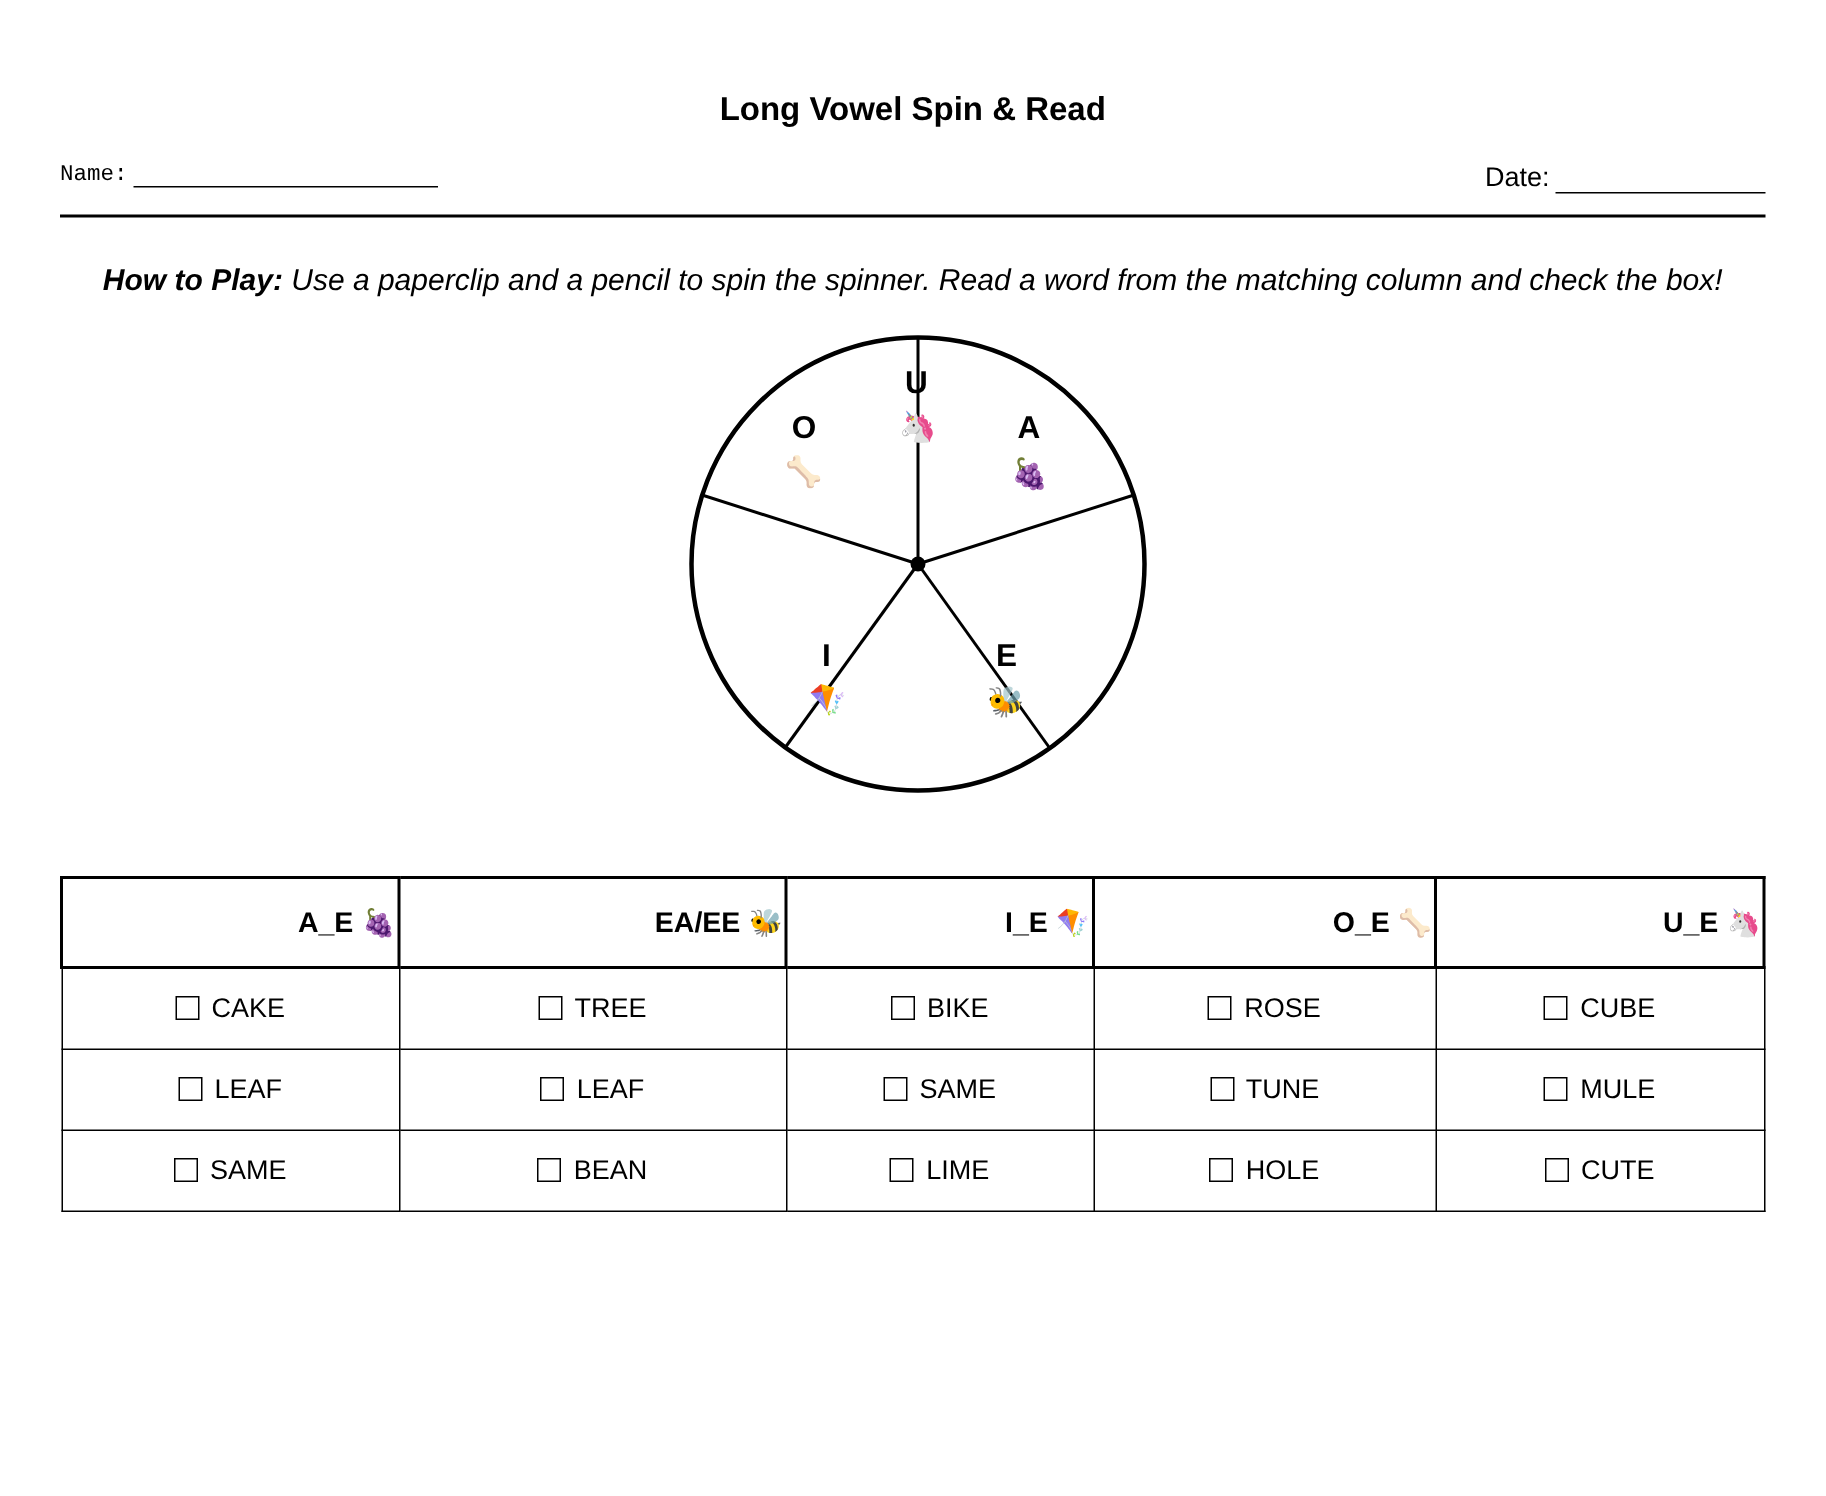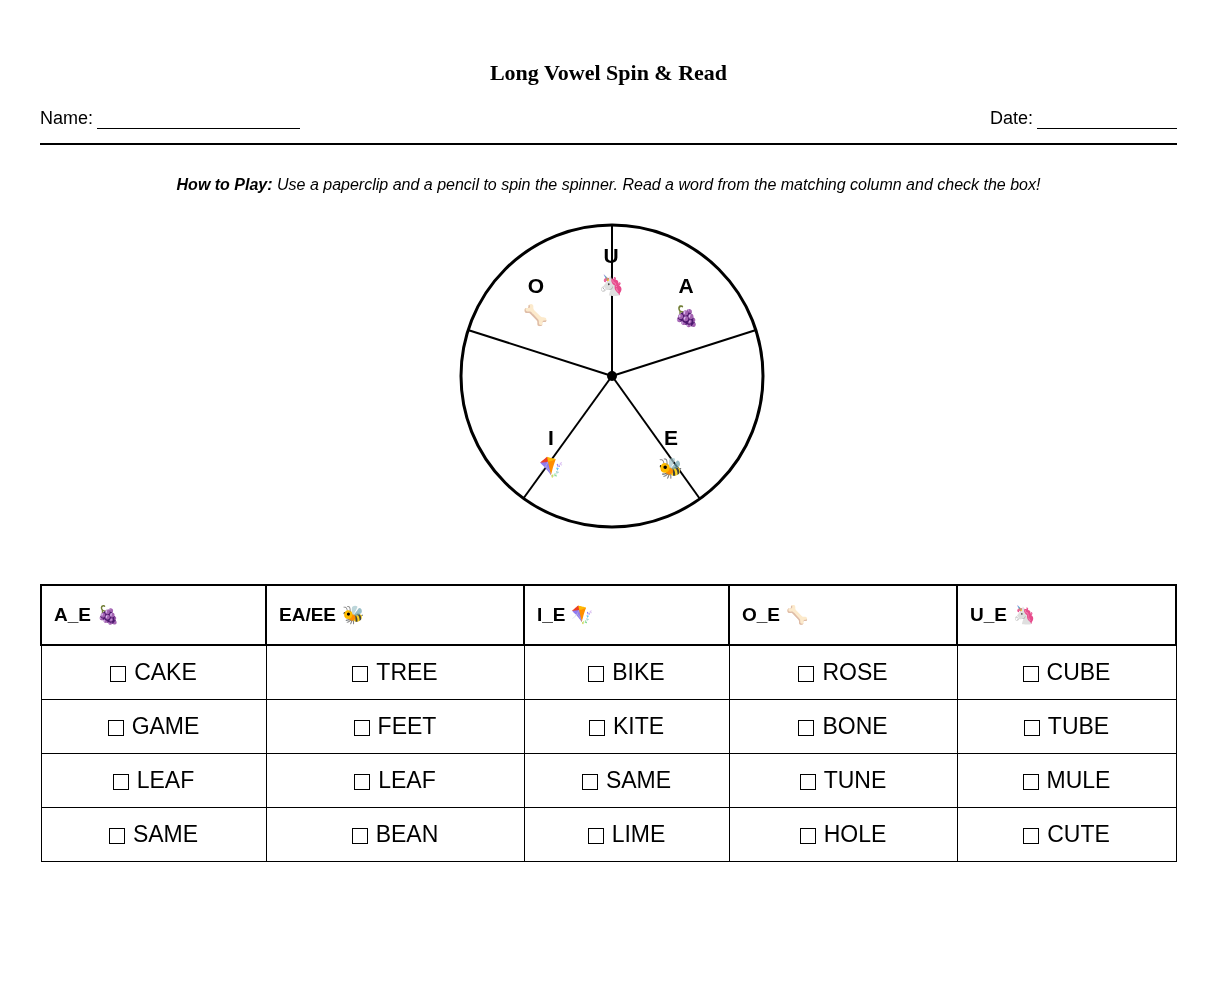--- a/index.html
+++ b/index.html
@@ -1,31 +1,31 @@
 <!DOCTYPE html>
 <html><head>
 <meta charset="utf-8">
 <style>
   html, body { margin: 0; padding: 0; background: #ffffff; }
   body { width: 1217px; height: 997px; position: relative; font-family: "Liberation Sans", sans-serif; color: #000; overflow: hidden; }
-  .title { position: absolute; top: 60px; left: 0; width: 1217px; text-align: center; font-size: 22px; font-weight: bold; font-family: Liberation Serif, serif; }
-  .name-row { position: absolute; top: 108px; left: 40px; font-size: 18px; display: flex; align-items: flex-end; }
+  .title { position: absolute; top: 60px; left: 0; width: 1217px; text-align: center; font-size: 22px; font-weight: bold; }
+  .name-row { position: absolute; top: 108px; left: 40px; font-size: 15px; display: flex; align-items: flex-end; font-family: Liberation Mono, monospace; }
   .date-row { position: absolute; top: 108px; right: 40px; font-size: 18px; display: flex; align-items: flex-end; }
   .blank { display: inline-block; border-bottom: 1px solid #000; height: 14px; margin-left: 4px; }
   .name-row .blank { width: 203px; }
   .date-row .blank { width: 140px; }
   .rule { position: absolute; top: 143px; left: 40px; width: 1137px; height: 2px; background: #000; }
-  .howto { position: absolute; top: 176px; left: 0; width: 1217px; text-align: center; font-size: 16px; font-style: italic; }
+  .howto { position: absolute; top: 176px; left: 0; width: 1217px; text-align: center; font-size: 20px; font-style: italic; }
   .howto b { font-weight: bold; }
   .spinner { position: absolute; left: 455px; top: 220px; width: 314px; height: 314px; }
   .spin-label { position: absolute; font-size: 21px; font-weight: bold; transform: translate(-50%, -50%); }
   .spin-icon { position: absolute; font-size: 20px; transform: translate(-50%, -50%); }
   table.words { position: absolute; left: 40px; top: 584px; width: 1137px; border-collapse: collapse; table-layout: fixed; }
-  table.words th { border: 2px solid #000; height: 56px; font-size: 19px; font-weight: bold; text-align: left; padding-left: 12px; }
-  table.words td { border: 1px solid #000; height: 51px; font-size: 23px; text-align: center; }
+  table.words th { border: 2px solid #000; height: 56px; font-size: 19px; font-weight: bold; text-align: right; padding-left: 12px; }
+  table.words td { border: 1px solid #000; height: 51px; font-size: 18px; text-align: center; }
   .cb { display: inline-block; width: 14px; height: 14px; border: 1px solid #000; vertical-align: -2px; margin-right: 8px; cursor: pointer; }
   .hicon { font-size: 18px; margin-left: 6px; }
 </style>
 </head>
 <body>
 
 <div class="title">Long Vowel Spin &amp; Read</div>
 
 <div class="name-row">
   <span>Name:</span>
@@ -83,27 +83,20 @@
   </thead>
   <tbody>
     <tr>
       <td><span class="cb"></span><span>CAKE</span></td>
       <td><span class="cb"></span><span>TREE</span></td>
       <td><span class="cb"></span><span>BIKE</span></td>
       <td><span class="cb"></span><span>ROSE</span></td>
       <td><span class="cb"></span><span>CUBE</span></td>
     </tr>
     <tr>
-      <td><span class="cb"></span><span>GAME</span></td>
-      <td><span class="cb"></span><span>FEET</span></td>
-      <td><span class="cb"></span><span>KITE</span></td>
-      <td><span class="cb"></span><span>BONE</span></td>
-      <td><span class="cb"></span><span>TUBE</span></td>
-    </tr>
-    <tr>
       <td><span class="cb"></span><span>LEAF</span></td>
       <td><span class="cb"></span><span>LEAF</span></td>
       <td><span class="cb"></span><span>SAME</span></td>
       <td><span class="cb"></span><span>TUNE</span></td>
       <td><span class="cb"></span><span>MULE</span></td>
     </tr>
     <tr>
       <td><span class="cb"></span><span>SAME</span></td>
       <td><span class="cb"></span><span>BEAN</span></td>
       <td><span class="cb"></span><span>LIME</span></td>

